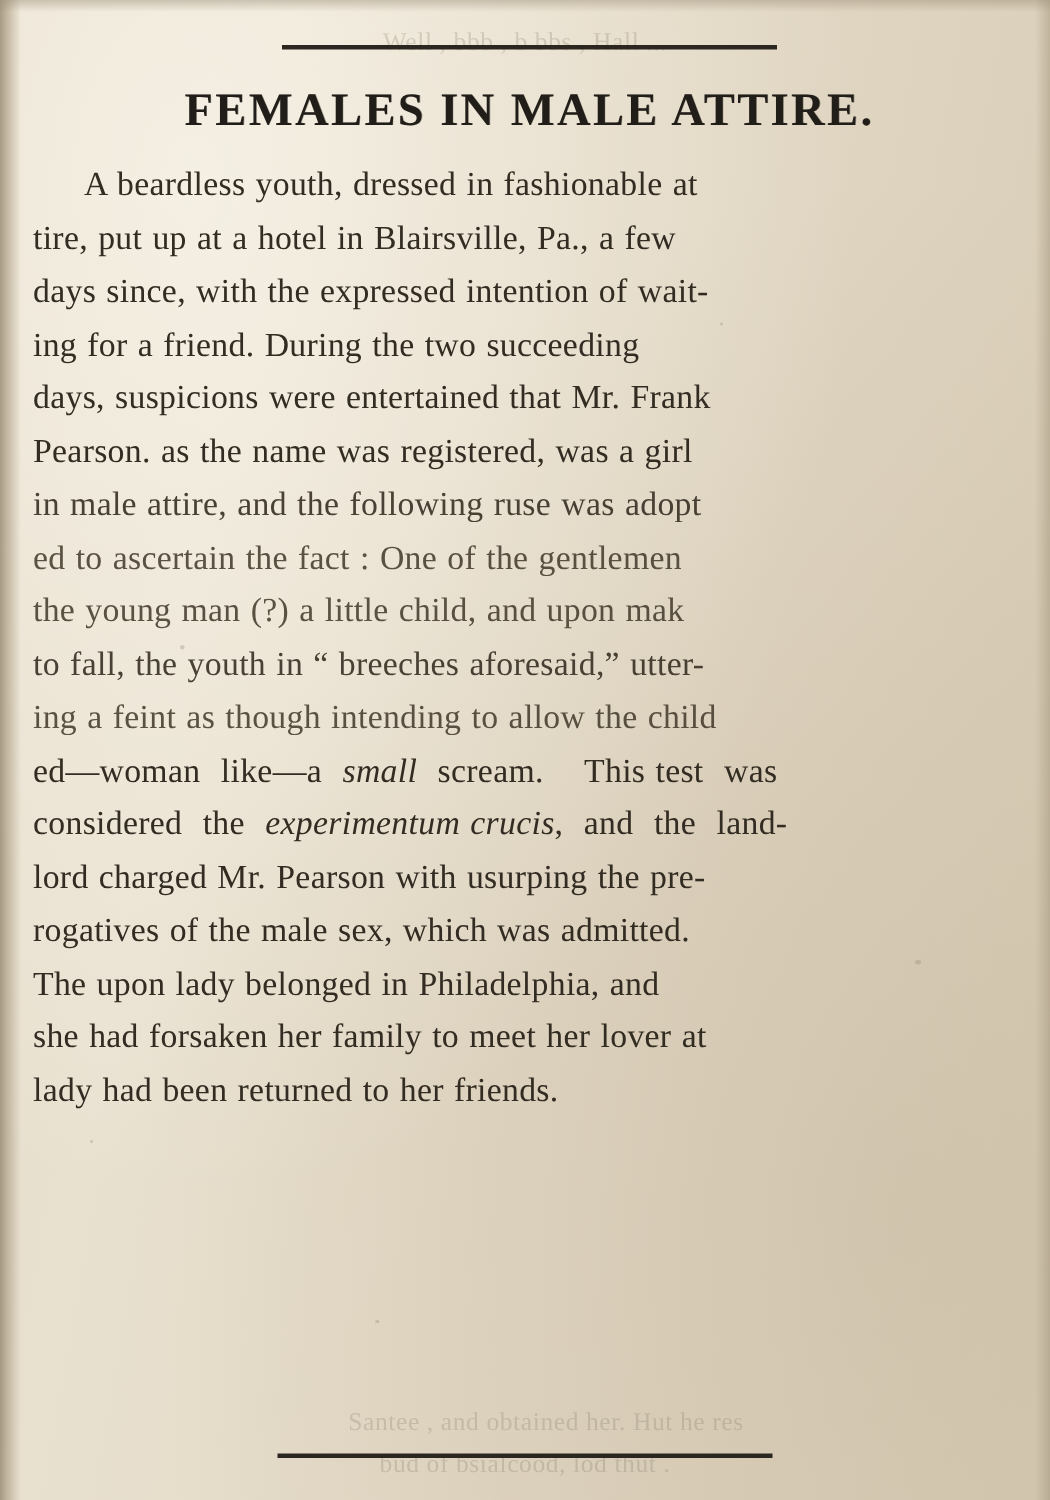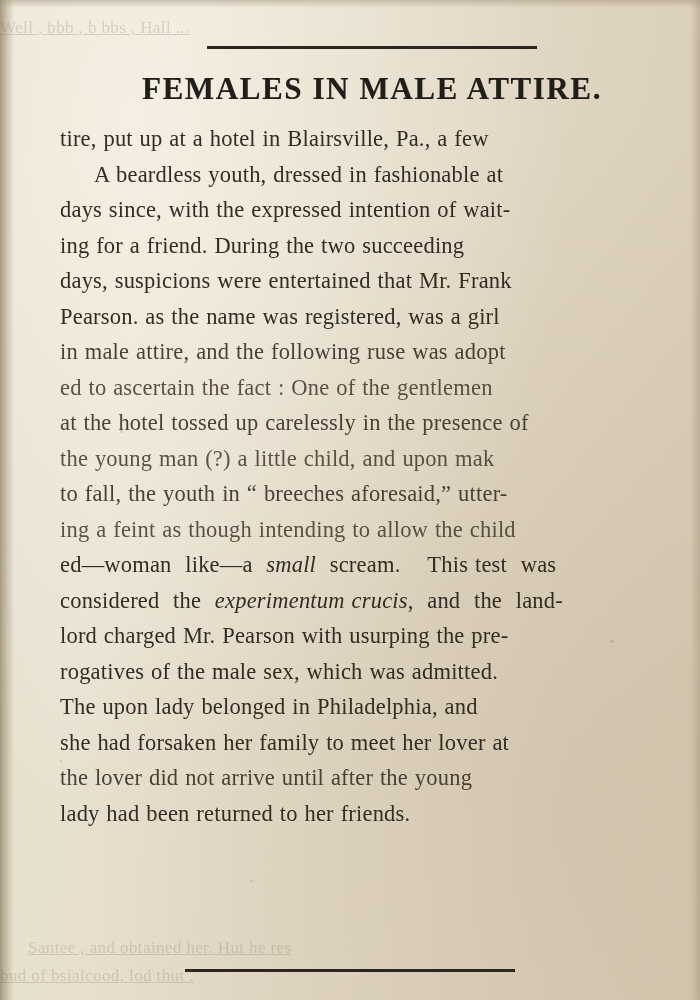--- a/index.html
+++ b/index.html
@@ -31,22 +31,22 @@
   .verso {
     position: absolute;
     left: 0;
     right: 0;
     color: #6f6654;
     opacity: 0.22;
     font-family: "Liberation Serif", serif;
     font-size: 17px;
     letter-spacing: 0.4px;
     white-space: nowrap;
+    text-align: center;
     pointer-events: none;
-    text-decoration: underline;
   }
   .verso.top { top: 18px; }
   .verso.bottom { bottom: 42px; margin-left: 28px; }
   .verso.bottom2 { bottom: 14px; }
 
   
   .edge-left {
     position: absolute;
     top: 0;
     bottom: 0;
@@ -71,22 +71,21 @@
     top: 0; left: 0; right: 0; height: 8px;
     background: linear-gradient(180deg, #9c8e77 0%, rgba(214,202,181,0) 100%);
     opacity: 0.45;
     pointer-events: none;
   }
 
   .column {
     position: absolute;
     left: 22px;
     right: 16px;
-    top: 16px;
-    margin-left: 38px;
+    top: 0;
   }
 
   .rule-top {
     width: 330px;
     height: 3px;
     background: #2b2620;
     margin: 30px auto 0 auto;
   }
   .rule-bottom {
     width: 330px;
@@ -152,39 +151,37 @@
 
   <div class="verso top">Well ,   bbb ,   b bbs ,   Hall ...</div>
 
   <div class="column">
 
     <div class="rule-top"></div>
 
     <h1 class="headline">FEMALES IN MALE ATTIRE.</h1>
 
     <div class="body-text">
+      <span class="line fade-a"><span class="indent"></span><span>A  beardless  youth,  dressed  in  fashionable  at</span></span>
       <span class="line fade-a"><span>tire,  put  up  at a hotel  in  Blairsville,  Pa.,  a  few</span></span>
-      <span class="line fade-a"><span class="indent"></span><span>A  beardless  youth,  dressed  in  fashionable  at</span></span>
       <span class="line fade-a"><span>days since,  with  the expressed  intention  of  wait-</span></span>
       <span class="line fade-a"><span>ing  for  a  friend.    During  the  two  succeeding</span></span>
       <span class="line fade-a"><span>days,  suspicions  were  entertained  that  Mr.  Frank</span></span>
       <span class="line fade-a"><span>Pearson.  as  the  name  was  registered,  was a  girl</span></span>
       <span class="line fade-b"><span>in  male  attire,  and  the  following  ruse  was  adopt</span></span>
       <span class="line fade-c"><span>ed  to  ascertain  the  fact :    One  of  the  gentlemen</span></span>
-      <span class="line fade-b"><span>at the  hotel  tossed  up  carelessly  in  the  presence of</span></span>
       <span class="line fade-c"><span>the  young  man  (?)  a  little  child,  and  upon  mak</span></span>
       <span class="line fade-b"><span>to fall,  the  youth  in  “  breeches  aforesaid,”  utter-</span></span>
       <span class="line fade-c"><span>ing  a  feint  as  though  intending  to allow  the  child</span></span>
       <span class="line fade-a">ed—woman&nbsp; like—a&nbsp; <span class="it">small</span>&nbsp; scream.&nbsp;&nbsp;&nbsp; This test&nbsp; was</span>
       <span class="line fade-a">considered&nbsp; the&nbsp; <span class="it">experimentum crucis</span>,&nbsp; and&nbsp; the&nbsp; land-</span>
       <span class="line fade-a"><span>lord  charged  Mr.  Pearson  with  usurping  the  pre-</span></span>
       <span class="line fade-a"><span>rogatives  of  the  male  sex,  which  was  admitted.</span></span>
       <span class="line fade-a"><span>The  upon  lady  belonged  in  Philadelphia,  and</span></span>
       <span class="line fade-a"><span>she  had  forsaken  her  family  to  meet  her  lover  at</span></span>
-      <span class="line fade-b"><span>the  lover  did  not  arrive  until  after  the  young</span></span>
       <span class="line fade-a"><span>lady  had  been  returned  to  her  friends.</span></span>
     </div>
   </div>
 
   <div class="verso bottom">Santee , and obtained her.  Hut he res</div>
   <div class="verso bottom2">bud of bsialcood, lod thut .</div>
 
   <div class="footer-rule-wrap">
     <div class="rule-bottom"></div>
   </div>

